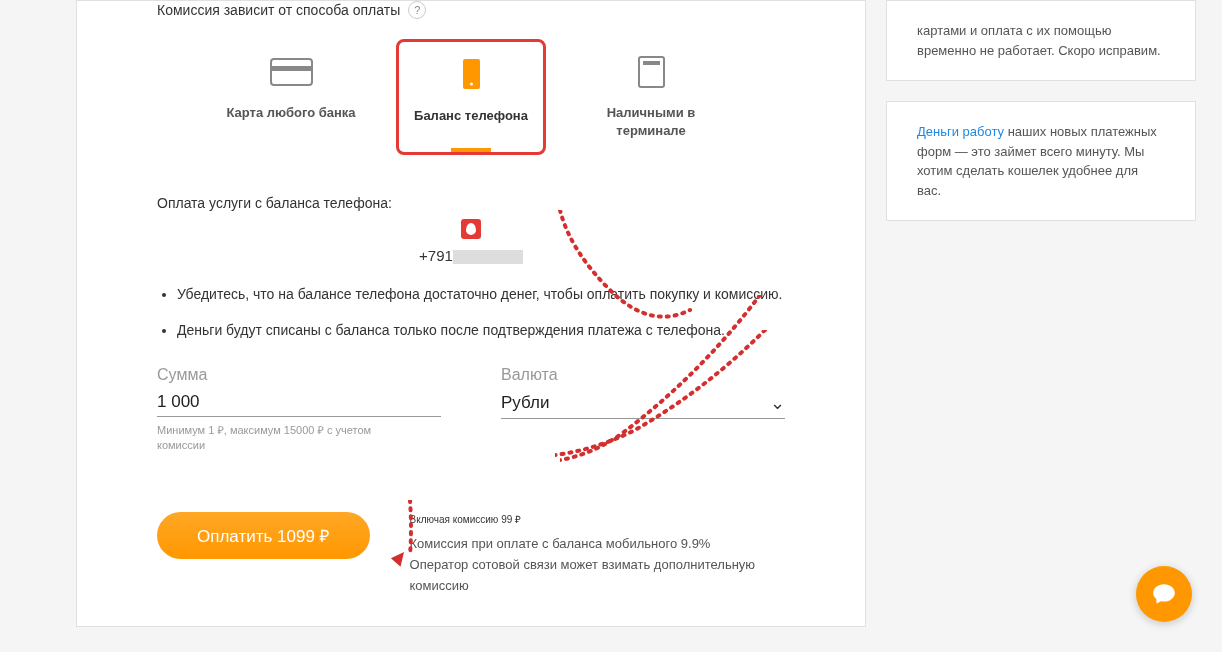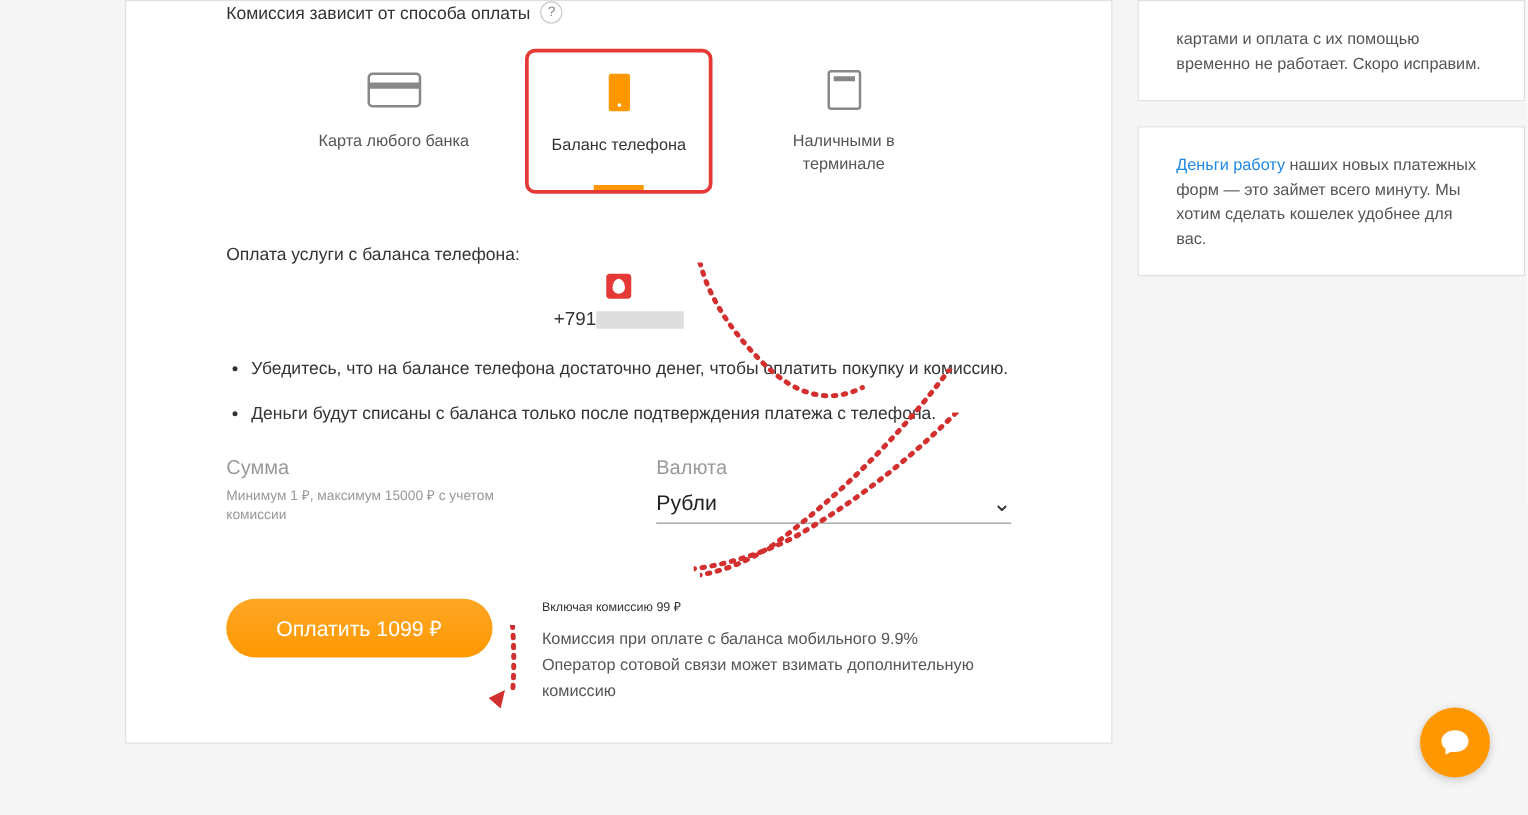--- a/index.html
+++ b/index.html
@@ -1,24 +1,24 @@
 <!DOCTYPE html>
 <html><head>
 <meta charset="utf-8">
 <style>
 * { margin: 0; padding: 0; box-sizing: border-box; }
 body { font-family: Arial, sans-serif; background: #f5f5f5; width: 1222px; height: 652px; overflow: hidden; position: relative; }
 .main-container { display: flex; gap: 20px; padding: 0; }
-.left-panel { background: #fff; width: 790px; margin-left: 100px; padding: 0 80px 30px 80px; border: 1px solid #e0e0e0; }
+.left-panel { background: #fff; width: 790px; margin-left: 76px; padding: 0 80px 30px 80px; border: 1px solid #e0e0e0; }
 .right-panels { width: 310px; }
 .right-panel { background: #fff; border: 1px solid #e0e0e0; padding: 20px 30px; margin-bottom: 20px; font-size: 13px; color: #555; line-height: 1.5; }
 .right-panel a { color: #1e88e5; text-decoration: none; }
 .commission-row { display: flex; align-items: center; gap: 8px; font-size: 14px; color: #333; margin-bottom: 20px; }
 .help-icon { width: 18px; height: 18px; border: 1px solid #ccc; border-radius: 50%; display: inline-flex; align-items: center; justify-content: center; font-size: 11px; color: #888; cursor: pointer; }
-.payment-methods { display: flex; gap: 30px; justify-content: center; margin-bottom: 40px; }
+.payment-methods { display: flex; gap: 30px; justify-content: center; margin-bottom: 40px; font-weight: bold; }
 .method-card { width: 150px; text-align: center; padding: 15px 10px; cursor: pointer; position: relative; }
 .method-card.selected { border: 3px solid #e53935; border-radius: 8px; }
 .method-icon { width: 45px; height: 35px; margin: 0 auto 15px; }
 .method-label { font-size: 13px; color: #555; line-height: 1.4; }
 .selected .method-label { color: #333; }
 .selected-indicator { position: absolute; bottom: 0; left: 50%; transform: translateX(-50%); width: 40px; height: 4px; background: #ff9800; }
 .phone-info-label { font-size: 14px; color: #333; margin-bottom: 8px; }
 .phone-row { display: flex; align-items: center; gap: 8px; margin-bottom: 20px; flex-direction: column; }
 .operator-icon { width: 20px; height: 20px; background: #e53935; border-radius: 3px; display: inline-flex; align-items: center; justify-content: center; }
 .operator-icon::after { content: ''; width: 10px; height: 12px; background: #fff; border-radius: 50% 50% 50% 50% / 60% 60% 40% 40%; }
@@ -96,20 +96,21 @@
     </div>
 
     <ul class="bullets">
       <li>Убедитесь, что на балансе телефона достаточно денег, чтобы оплатить покупку и комиссию.</li>
       <li>Деньги будут списаны с баланса только после подтверждения платежа с телефона.</li>
     </ul>
 
     <div class="form-row">
       <div class="form-field">
         <label class="field-label">Сумма</label>
+        <input class="field-input" value="1 000" style="">
         <div class="helper-text">Минимум 1 ₽, максимум 15000 ₽ с учетом комиссии</div>
       </div>
       <div class="form-field">
         <label class="field-label">Валюта</label>
         <div class="currency-select">
           <span>Рубли</span>
           <span class="chevron">⌄</span>
         </div>
       </div>
     </div>

